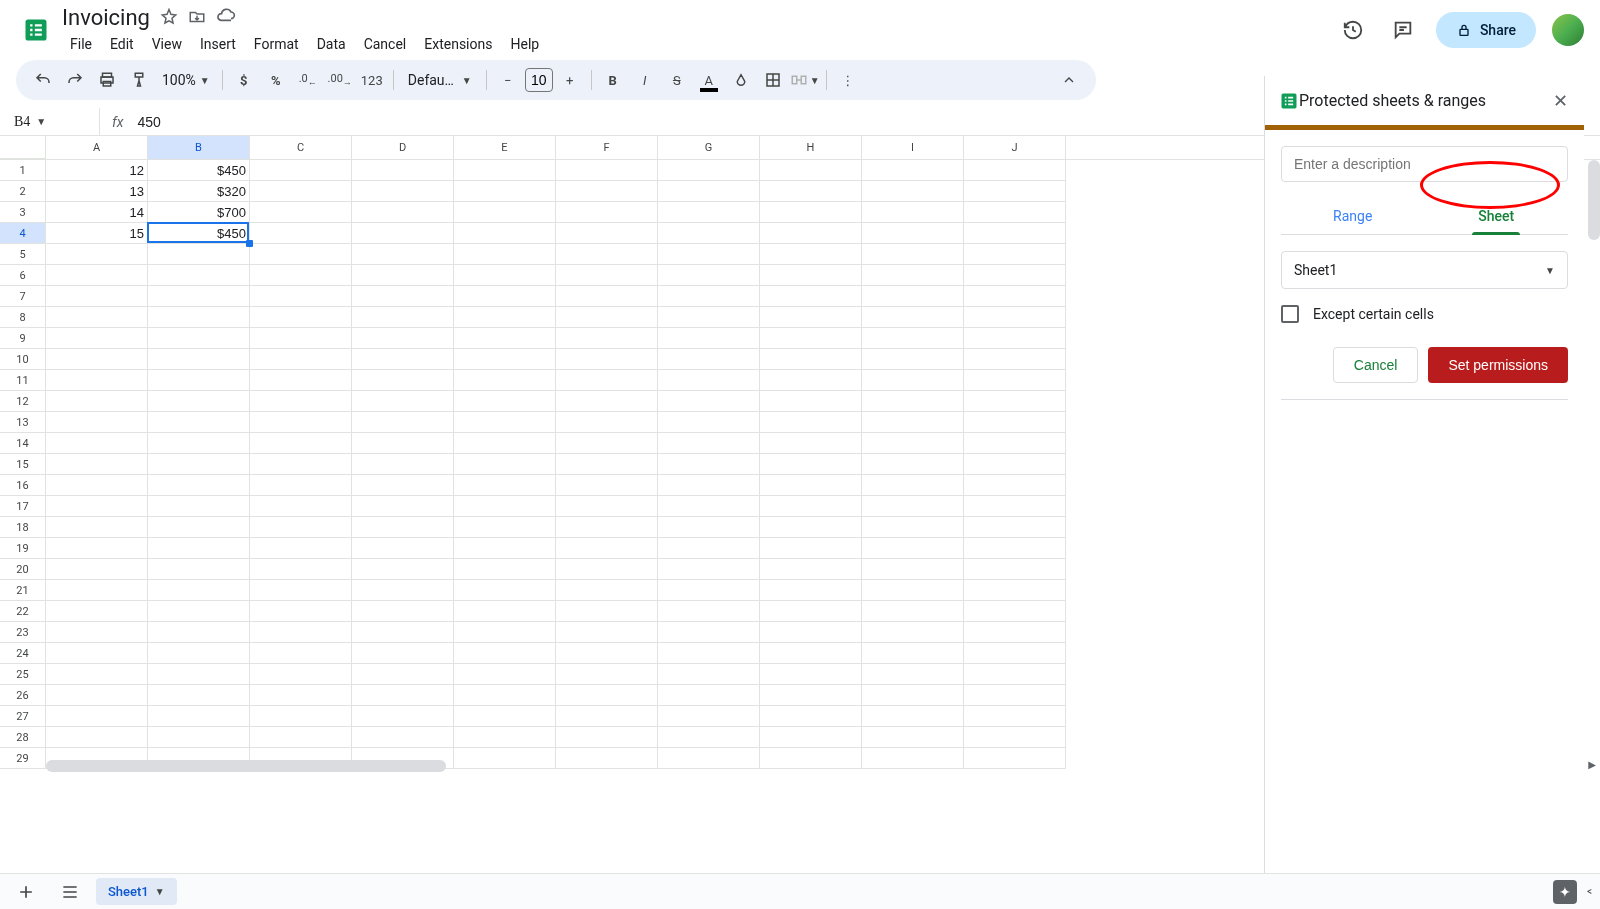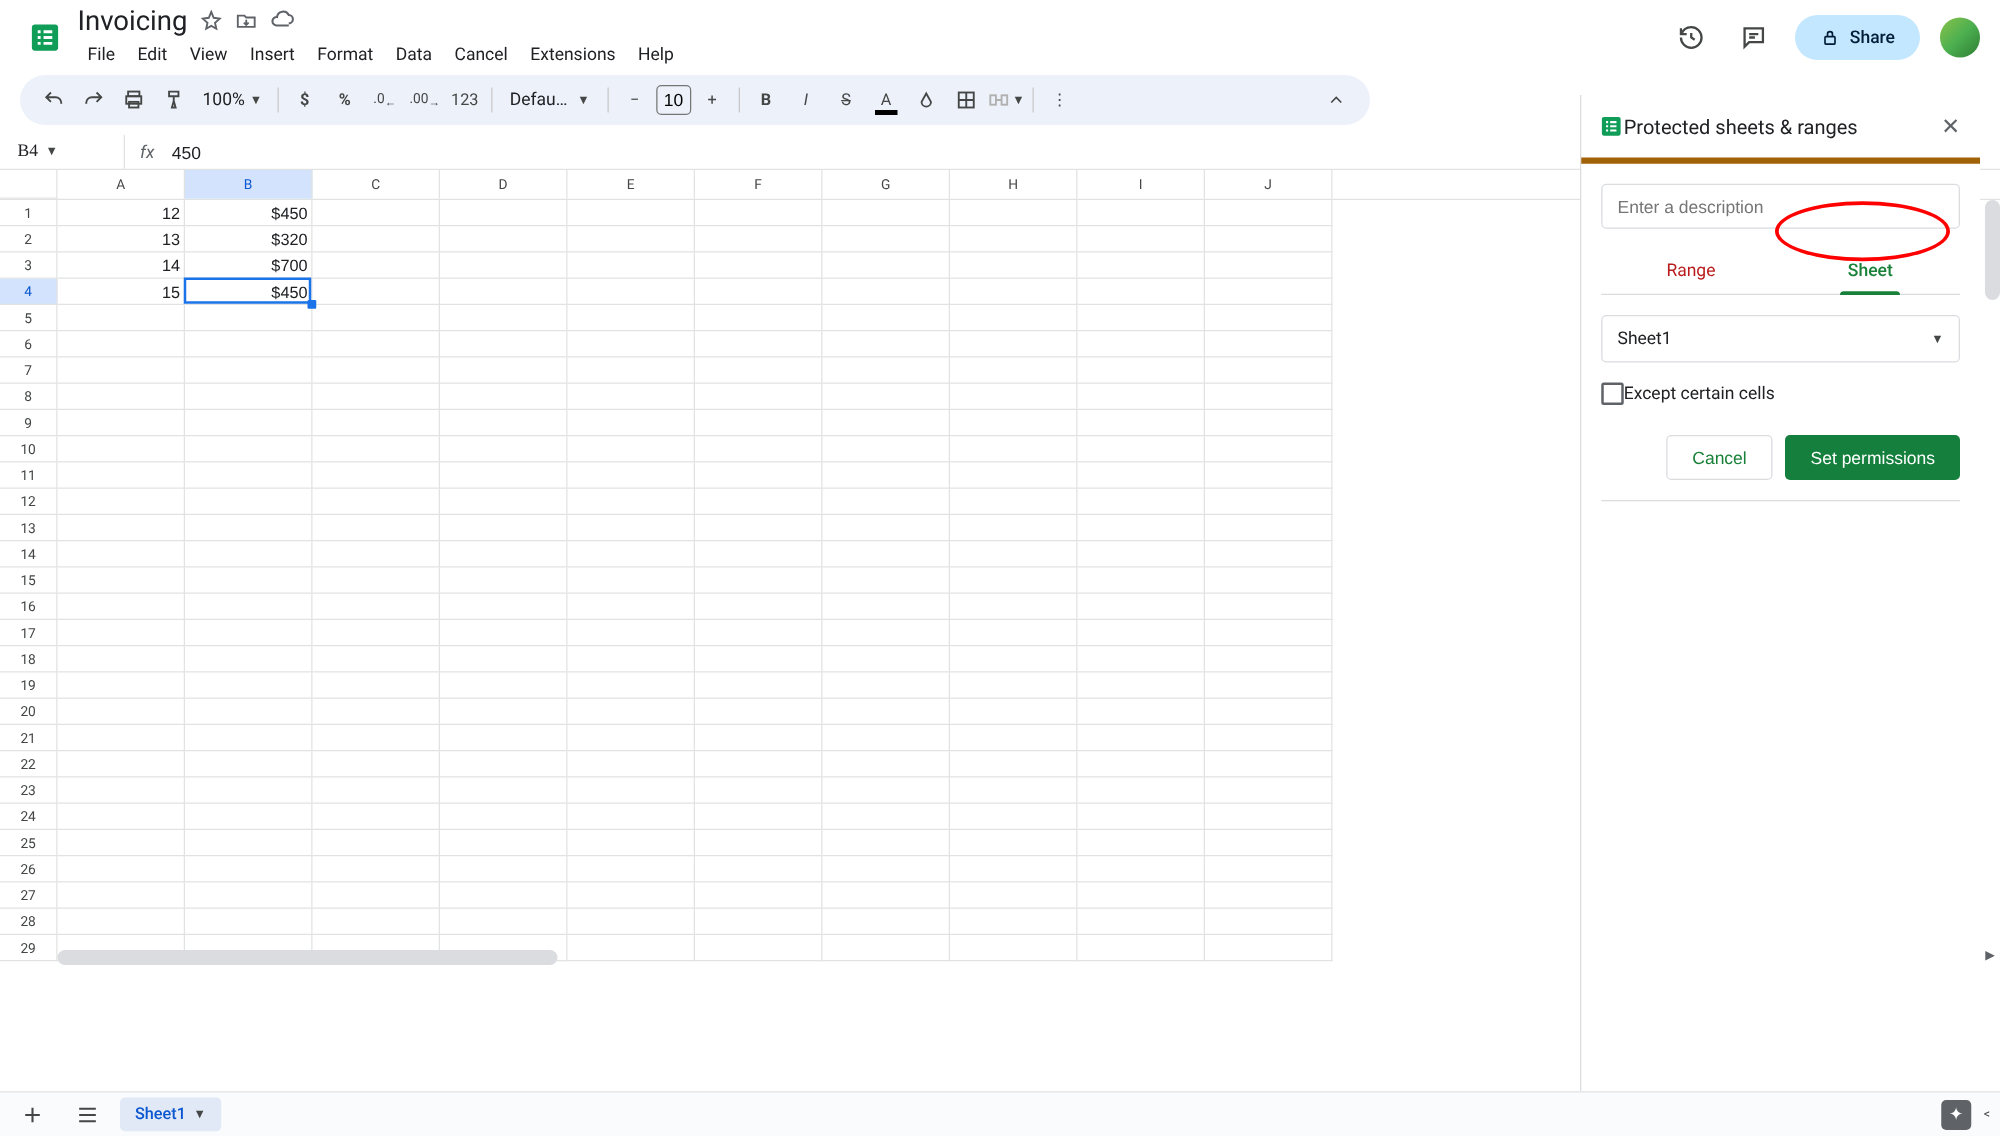--- a/index.html
+++ b/index.html
@@ -65,30 +65,30 @@
 
 
 .sidebar { width: 320px; border-left: 1px solid #dadce0; background: #fff; padding: 0; position: absolute; right: 16px; top: 76px; bottom: 36px; }
 .sb-header { display: flex; align-items: center; gap: 0; padding: 14px 16px 14px 14px; border-bottom: 5px solid #a16207; }
 .sb-logo { width: 20px; height: 20px; fill: #0f9d58; }
 .sb-title { font-size: 16px; font-weight: 400; flex: 1; }
 .sb-close { cursor: pointer; color: #5f6368; font-size: 18px; }
 .sb-body { padding: 16px; }
 .sb-desc-input { width: 100%; height: 36px; border: 1px solid #dadce0; border-radius: 4px; padding: 0 12px; font-size: 14px; color: #5f6368; }
 .sb-tabs { display: flex; margin-top: 16px; border-bottom: 1px solid #dadce0; position: relative; }
-.sb-tab { flex: 1; text-align: center; padding: 10px 0; font-size: 14px; color: #b91c1c; cursor: pointer; }
+.sb-tab { flex: 1; text-align: center; padding: 10px 0; font-size: 14px; color: #3b82f6; cursor: pointer; }
 .sb-tab.active { color: #188038; font-weight: 500; }
 .tab-underline { position: absolute; bottom: -1px; left: 50%; width: 50%; display: flex; justify-content: center; }
 .tab-underline-inner { width: 48px; height: 3px; background: #188038; border-radius: 3px 3px 0 0; }
 .sb-select { margin-top: 16px; border: 1px solid #dadce0; border-radius: 4px; height: 38px; display: flex; align-items: center; justify-content: space-between; padding: 0 12px; cursor: pointer; font-size: 14px; }
-.sb-checkbox-row { display: flex; align-items: center; margin-top: 16px; font-size: 14px; }
+.sb-checkbox-row { display: flex; align-items: center; gap: 14px; margin-top: 16px; font-size: 14px; }
 .sb-checkbox { width: 18px; height: 18px; border: 2px solid #5f6368; border-radius: 2px; }
 .sb-actions { display: flex; justify-content: flex-end; gap: 10px; margin-top: 24px; border-bottom: 1px solid #dadce0; padding-bottom: 16px; }
 .btn-cancel { border: 1px solid #dadce0; background: #fff; color: #188038; padding: 9px 20px; border-radius: 4px; font-size: 14px; font-weight: 500; cursor: pointer; }
-.btn-primary { background: #15803d; color: #fff; border: none; padding: 9px 20px; border-radius: 4px; font-size: 14px; font-weight: 500; cursor: pointer; }
+.btn-primary { background: #b91c1c; color: #fff; border: none; padding: 9px 20px; border-radius: 4px; font-size: 14px; font-weight: 500; cursor: pointer; }
 .highlight-oval { position: absolute; border: 3px solid #ff0000; border-radius: 50%; pointer-events: none; }
 
 
 .sheet-tabs { position: absolute; bottom: 0; left: 0; right: 0; height: 36px; background: #f9fbfd; border-top: 1px solid #e1e3e1; display: flex; align-items: center; padding: 0 8px; gap: 8px; }
 .st-btn { width: 36px; height: 30px; display: flex; align-items: center; justify-content: center; color: #444746; cursor: pointer; border-radius: 4px; }
 .sheet-tab { display: flex; align-items: center; gap: 6px; background: #e1e9f7; color: #0b57d0; padding: 6px 12px; border-radius: 4px; font-size: 13px; font-weight: 500; cursor: pointer; }
 .sheet-tabs-right { margin-left: auto; display: flex; align-items: center; gap: 10px; }
 .explore-btn { width: 24px; height: 24px; background: #5f6368; border-radius: 4px; display: flex; align-items: center; justify-content: center; color: #fff; font-size: 14px; cursor: pointer; }
 
 svg { display: block; }

